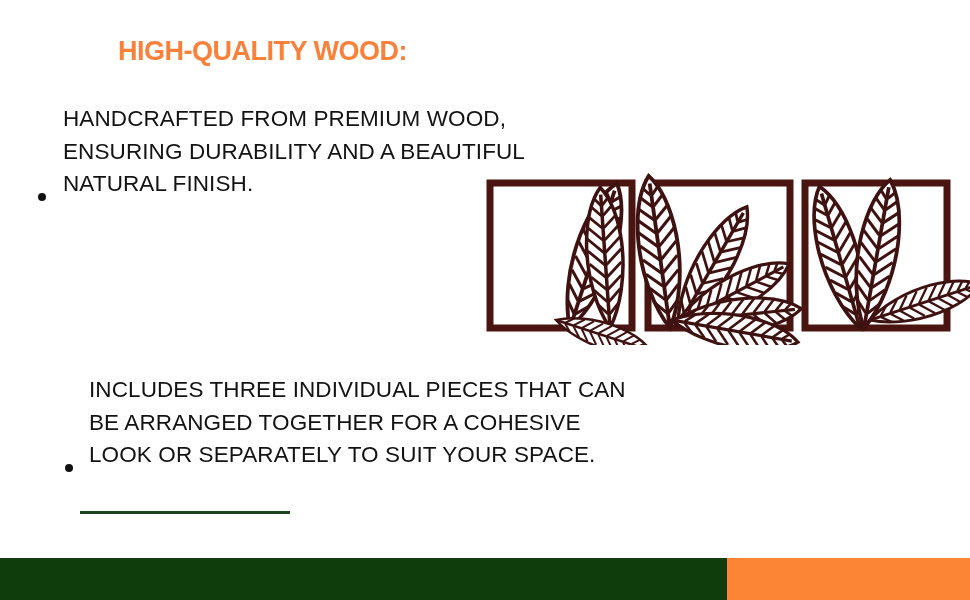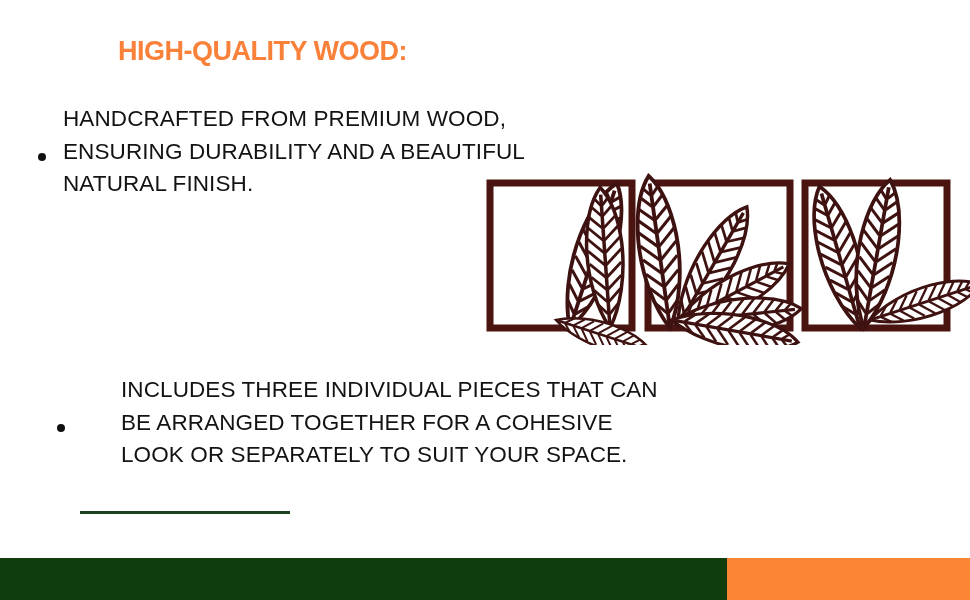--- a/index.html
+++ b/index.html
@@ -34,21 +34,21 @@
   #heading-2 {
     left: 101px;
     top: 274px;
     font-size: 31px;
   }
 
   
   .bullet-block {
     position: absolute;
     display: flex;
-    align-items: center;
+    align-items: flex-end;
   }
   .bullet-dot {
     width: 8px;
     height: 8px;
     border-radius: 50%;
     background: #111111;
     flex: 0 0 auto;
   }
   .bullet-text {
     color: #131313;
@@ -61,23 +61,22 @@
 
   #bullet-block-1 {
     left: 38px;
     top: 103px;
   }
   #bullet-block-1 .bullet-dot {
     margin-top: 11px;
     margin-right: 17px;
   }
   #bullet-block-2 {
-    left: 57px;
+    left: 65px;
     top: 374px;
-    gap: 40px;
   }
   #bullet-block-2 .bullet-dot {
     margin-top: 11px;
     margin-right: 16px;
   }
 
   
   #accent-rule {
     position: absolute;
     left: 80px;

